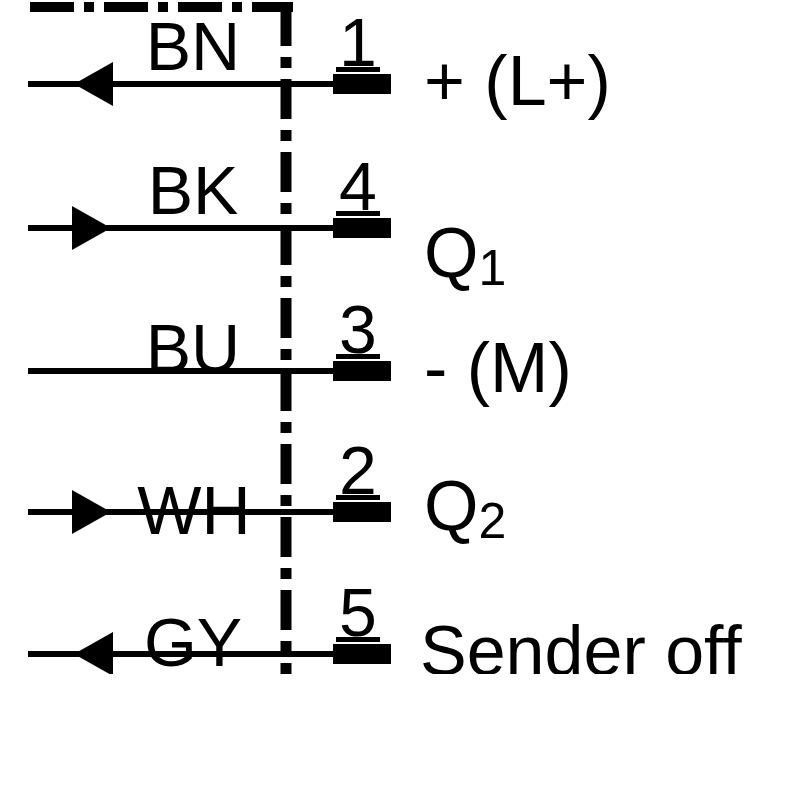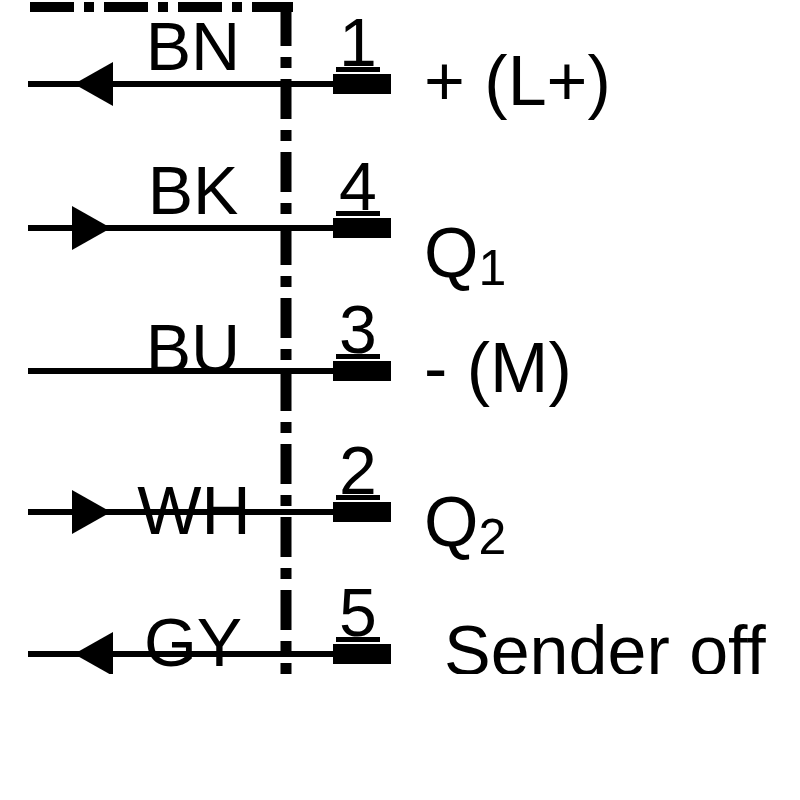--- a/index.html
+++ b/index.html
@@ -107,18 +107,18 @@
       <div class="label pin-number" style="left: 328px; top: 8px;">1</div>
       <div class="label function-label" style="left: 424px; top: 41px;"><span>+ (L+)</span><sub></sub></div>
       <div class="label color-label" style="left: 73px; top: 156px;">BK</div>
       <div class="label pin-number" style="left: 328px; top: 152px;">4</div>
       <div class="label function-label" style="left: 424px; top: 177px; margin-top: 36px;"><span>Q</span><sub>1</sub></div>
       <div class="label color-label" style="left: 73px; top: 314px;">BU</div>
       <div class="label pin-number" style="left: 328px; top: 295px;">3</div>
       <div class="label function-label" style="left: 424px; top: 328px;"><span>- (M)</span><sub></sub></div>
       <div class="label color-label" style="left: 74px; top: 440px; margin-top: 36px;">WH</div>
       <div class="label pin-number" style="left: 328px; top: 436px;">2</div>
-      <div class="label function-label" style="left: 424px; top: 482px;"><span>Q</span><sub>2</sub></div>
+      <div class="label function-label" style="left: 424px; top: 466px;"><span>Q</span><sub>2</sub></div>
       <div class="label color-label" style="left: 73px; top: 608px;">GY</div>
       <div class="label pin-number" style="left: 328px; top: 578px;">5</div>
-      <div class="label function-label" style="left: 444px; top: 611px; text-align: center;"><span>Sender off</span><sub></sub></div>
+      <div class="label function-label" style="left: 420px; top: 611px; text-align: center;"><span>Sender off</span><sub></sub></div>
     </div>
 </div>
 
 </body></html>

